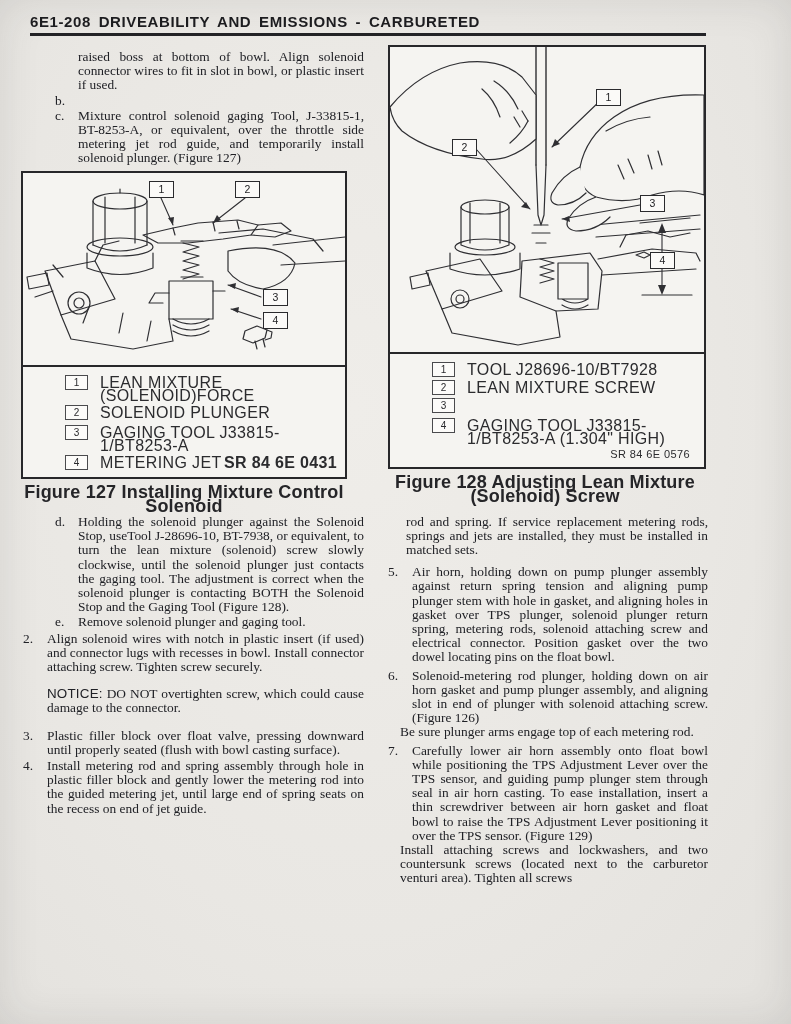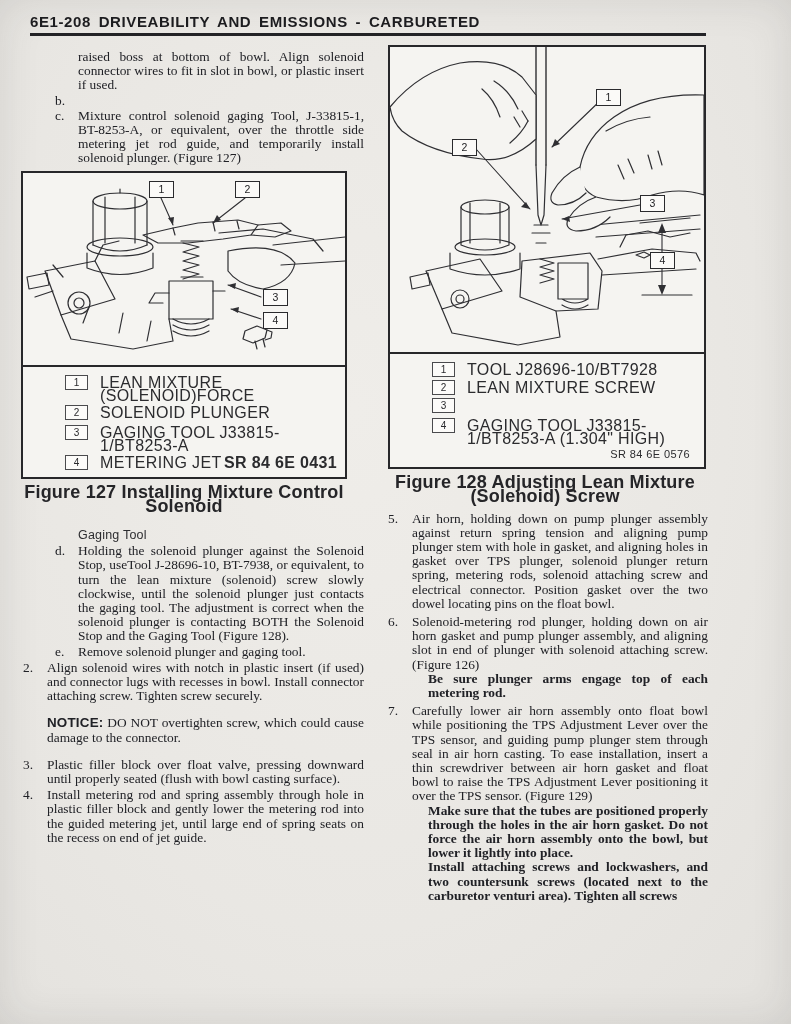--- a/index.html
+++ b/index.html
@@ -24,24 +24,24 @@
   .col{position:absolute;font-size:13.4px;line-height:14.2px;text-align:justify;}
   .col-left{left:23px;top:50px;width:341px;}
   .col-right{left:388px;top:45px;width:320px;}
   p{margin:0;}
   .hang-intro{padding-left:55px;}
   .li{display:flex;margin-top:1px;}
   .li .lab{flex:0 0 24px;text-align:left;}
   .li.lvl2{padding-left:32px;}
   .li.lvl2 .lab{flex:0 0 23px;}
   .li .txt{flex:1;text-align:justify;}
-  .cont{margin-left:40px;font-weight:bold;}
+  .cont{margin-left:12px;}
   .cont-sm{margin-left:18px;}
   .notice{margin:13px 0 13px 24px;}
-  .nlab{font-family:"Liberation Sans", sans-serif;font-weight:bold;letter-spacing:.2px;}
+  .nlab{font-family:"Liberation Sans", sans-serif;font-weight:normal;letter-spacing:.2px;}
   .sans-line{
     font-family:"Liberation Sans", sans-serif;font-size:12.5px;color:#2d2d30;
     padding-left:55px;margin-top:15px;letter-spacing:.2px;text-align:left;
   }
   
   .figure{
     border:2px solid #27272a;background:#f5f4f1;position:relative;
     font-family:"Liberation Sans", sans-serif;text-align:left;
   }
   .fig127{margin:5px 0 0 -2px;width:322px;}
@@ -159,21 +159,20 @@
         </div>
         <div class="legend-row">
           <span class="lnum">4</span>
           <span class="ltxt">METERING JET</span>
           <span class="ltxt" style="margin-left:auto;font-weight:bold;">SR 84 6E 0431</span>
         </div>
       </div>
     </div>
     <div class="fig-caption" style="width:322px;">Figure 127 Installing Mixture Control Solenoid</div>
 
-    <p class="sans-line">Gaging Tool</p>
 
     <div class="li lvl2 mt2">
       <span class="lab">d.</span>
       <span class="txt">Holding the solenoid plunger against the Solenoid Stop, useTool J-28696-10, BT-7938, or equivalent, to turn the lean mixture (solenoid) screw slowly clockwise, until the solenoid plunger just contacts the gaging tool. The adjustment is correct when the solenoid plunger is contacting BOTH the Solenoid Stop and the Gaging Tool (Figure 128).</span>
     </div>
 
     <div class="li lvl2">
       <span class="lab">e.</span>
       <span class="txt">Remove solenoid plunger and gaging tool.</span>
     </div>
@@ -273,33 +272,33 @@
         </div>
         <div class="legend-row" style="margin-top:4px;">
           <span class="lnum">4</span>
           <span class="ltxt" style="max-width:200px;">GAGING TOOL J33815-1/BT8253-A (1.304" HIGH)</span>
         </div>
         <div class="sr-row">SR 84 6E 0576</div>
       </div>
     </div>
     <div class="fig-caption" style="width:314px;">Figure 128 Adjusting Lean Mixture (Solenoid) Screw</div>
 
+    <p class="cont-sm mt11">rod and spring. If service replacement metering rods, springs and jets are installed, they must be installed in matched sets.</p>
 
     <div class="li mt8">
       <span class="lab">5.</span>
       <span class="txt">Air horn, holding down on pump plunger assembly against return spring tension and aligning pump plunger stem with hole in gasket, and aligning holes in gasket over TPS plunger, solenoid plunger return spring, metering rods, solenoid attaching screw and electrical connector. Position gasket over the two dowel locating pins on the float bowl.</span>
     </div>
 
     <div class="li mt4">
       <span class="lab">6.</span>
       <span class="txt">Solenoid-metering rod plunger, holding down on air horn gasket and pump plunger assembly, and aligning slot in end of plunger with solenoid attaching screw. (Figure 126)</span>
     </div>
     <p class="cont">Be sure plunger arms engage top of each metering rod.</p>
 
     <div class="li mt4">
       <span class="lab">7.</span>
       <span class="txt">Carefully lower air horn assembly onto float bowl while positioning the TPS Adjustment Lever over the TPS sensor, and guiding pump plunger stem through seal in air horn casting. To ease installation, insert a thin screwdriver between air horn gasket and float bowl to raise the TPS Adjustment Lever positioning it over the TPS sensor. (Figure 129)</span>
     </div>
-    <p class="cont">Make sure that the tubes are positioned properly through the holes in the air horn gasket. Do not force the air horn assembly onto the bowl, but lower it lightly into place.</p>
     <p class="cont">Install attaching screws and lockwashers, and two countersunk screws (located next to the carburetor venturi area). Tighten all screws</p>
 
   </div>
 </div>
 
 </body></html>

